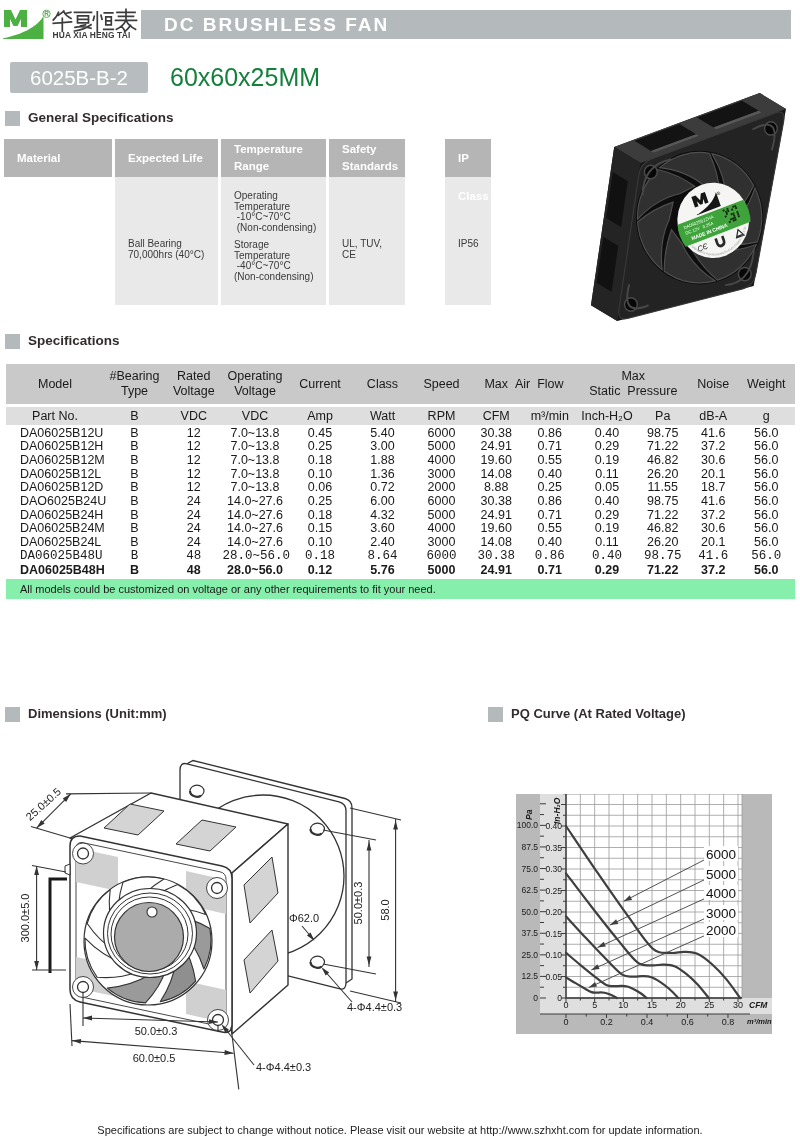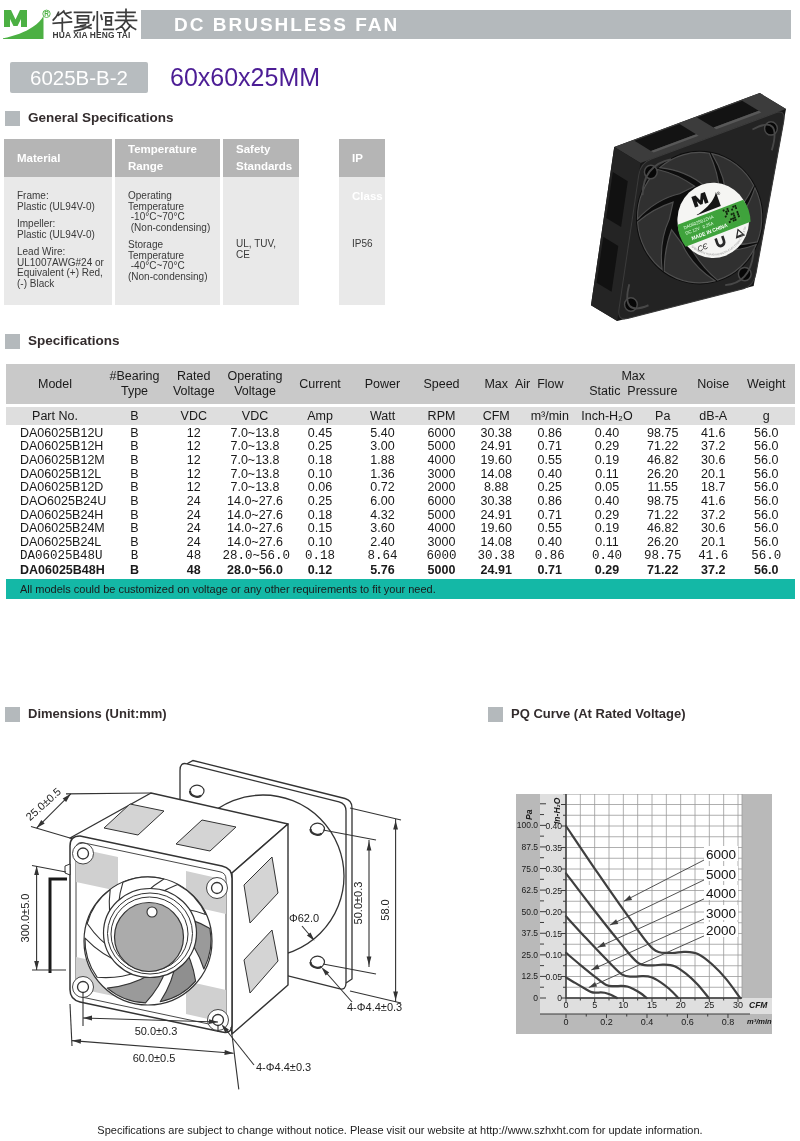--- a/index.html
+++ b/index.html
@@ -32,34 +32,37 @@
     <path d="M97.3,16 L97.3,35.5 M94.3,20.5 L93.3,24.5 M101,19.5 L102,23.5"></path>
     <path d="M104.3,17 L112.8,17 M103.8,33.5 L113.3,33.5 M105.8,21 L111.3,21 M105.8,21 L105.8,29 M111.3,21 L111.3,29 M105.8,25 L111.3,25 M105.8,29 L111.3,29"></path>
 
     <path d="M117,16.5 L135,16.5 M118.5,20.5 L133.5,20.5 M115.5,24.5 L136.5,24.5 M126,13.5 L126,24.5 M126,24.5 C124,28.5 120.5,31.5 116.5,33.5 M126,24.5 C128,28.5 131.5,31.5 135.5,33.5 M121.5,30.5 C122.8,32 123.8,33.3 124.8,35 M130.5,29.5 C129,32 127.5,33.8 124.8,35.8"></path>
   </g>
   <text x="52.5" y="37.8" font-size="8.4" font-weight="bold" fill="#3a3a3a" letter-spacing="0.15">HUA XIA HENG TAI</text>
 </svg>
 </div>
 
 <div class="abs" style="left:141px;top:10px;width:650px;height:29px;background:#b4b9bc;"></div>
-<div class="abs" style="left:174px;top:10px;height:29px;line-height:29px;font-size:19px;font-weight:bold;color:#fff;letter-spacing:2px;">DC BRUSHLESS FAN</div>
+<div class="abs" style="left:164px;top:10px;height:29px;line-height:29px;font-size:19px;font-weight:bold;color:#fff;letter-spacing:2px;">DC BRUSHLESS FAN</div>
 
 <div class="abs" style="left:10px;top:62px;width:138px;height:31px;background:#b7bcbf;border-radius:2px;"></div>
 <div class="abs" style="left:10px;top:62px;width:138px;height:31px;line-height:31px;text-align:center;font-size:20.5px;color:#fff;">6025B-B-2</div>
-<div class="abs" style="left:170px;top:62px;height:31px;line-height:31px;font-size:25px;color:#4c1d95;">60x60x25MM</div>
+<div class="abs" style="left:170px;top:62px;height:31px;line-height:31px;font-size:25px;color:#15803d;">60x60x25MM</div>
 
 <div class="sqr" style="left:5px;top:111px;"></div>
 <div class="stitle" style="left:28px;top:110px;">General Specifications</div>
 
 <div class="abs" style="left:4px;top:139px;width:544px;">
   <div style="display:flex;gap:3px;">
     <div style="width:108px;">
       <div class="gh" style="line-height:38px;">Material</div>
-      <div class="gb" style="padding-top:14px;">Frame:<br>Plastic (UL94V-0)<div class="sp"></div>Impeller:<br>Plastic (UL94V-0)<div class="sp"></div>Lead Wire:<br>UL1007AWG#24 or<br>Equivalent (+) Red,<br>(-) Black</div>
+    </div>
+    <div style="width:103px;">
+      <div class="gh" style="line-height:38px;">Expected Life</div>
+      <div class="gb" style="padding-top:62px;">Ball Bearing<br>70,000hrs (40°C)</div>
     </div>
     <div style="width:105px;">
       <div class="gh" style="line-height:17px;padding-top:2px;">Temperature<br>Range</div>
       <div class="gb" style="padding-top:14px;">Operating<br>Temperature<br>&nbsp;-10°C~70°C<br>&nbsp;(Non-condensing)<div class="sp"></div>Storage<br>Temperature<br>&nbsp;-40°C~70°C<br>(Non-condensing)</div>
     </div>
     <div style="width:76px;">
       <div class="gh" style="line-height:17px;padding-top:2px;">Safety<br>Standards</div>
       <div class="gb" style="padding-top:62px;">UL, TUV,<br>CE</div>
     </div>
     <div style="width:46px;margin-left:37px;">
@@ -156,21 +159,21 @@
 <div class="sqr" style="left:5px;top:334px;"></div>
 <div class="stitle" style="left:28px;top:333px;">Specifications</div>
 
 <div class="abs" id="spectable" style="left:6px;top:364px;width:789px;font-size:12.5px;color:#1a1a1a;">
 <div style="display:flex;height:40px;background:#c9c9c9;align-items:center;text-align:center;">
 <div style="width:98px;line-height:15px;">Model</div>
 <div style="width:61px;line-height:15px;">#Bearing<br>Type</div>
 <div style="width:57.5px;line-height:15px;">Rated<br>Voltage</div>
 <div style="width:65px;line-height:15px;">Operating<br>Voltage</div>
 <div style="width:65px;line-height:15px;">Current</div>
-<div style="width:60px;line-height:15px;">Power</div>
+<div style="width:60px;line-height:15px;">Class</div>
 <div style="width:58px;line-height:15px;">Speed</div>
 <div style="width:107.0px;line-height:15px;">Max&nbsp;&nbsp;Air&nbsp;&nbsp;Flow</div>
 <div style="width:111.5px;line-height:15px;">Max<br>Static&nbsp;&nbsp;Pressure</div>
 <div style="width:48.5px;line-height:15px;">Noise</div>
 <div style="width:57.5px;line-height:15px;">Weight</div>
 </div>
 <div style="height:2.5px;"></div>
 <div style="display:flex;height:18px;line-height:18px;background:#dedede;text-align:center;">
 <div style="width:98px;">Part No.</div>
 <div style="width:61px;">B</div>
@@ -348,21 +351,21 @@
 <div style="width:58px;">5000</div>
 <div style="width:51.5px;">24.91</div>
 <div style="width:55.5px;">0.71</div>
 <div style="width:59px;">0.29</div>
 <div style="width:52.5px;">71.22</div>
 <div style="width:48.5px;">37.2</div>
 <div style="width:57.5px;">56.0</div>
 </div>
 </div>
 <div style="height:2px;"></div>
-<div style="height:20px;line-height:20px;background:#14b8a6;font-size:11px;padding-left:14px;">All models could be customized on voltage or any other requirements to fit your need.</div>
+<div style="height:20px;line-height:20px;background:#86efac;font-size:11px;padding-left:14px;">All models could be customized on voltage or any other requirements to fit your need.</div>
 </div>
 
 <div class="sqr" style="left:5px;top:707px;"></div>
 <div class="stitle" style="left:28px;top:706px;font-size:13px;">Dimensions (Unit:mm)</div>
 
 <div class="sqr" style="left:488px;top:707px;"></div>
 <div class="stitle" style="left:511px;top:706px;font-size:13px;">PQ Curve (At Rated Voltage)</div>
 
 <div class="abs" style="left:20px;top:745px;width:440px;height:360px;" id="dims">
 <svg width="440" height="360" viewBox="0 0 440 360">

